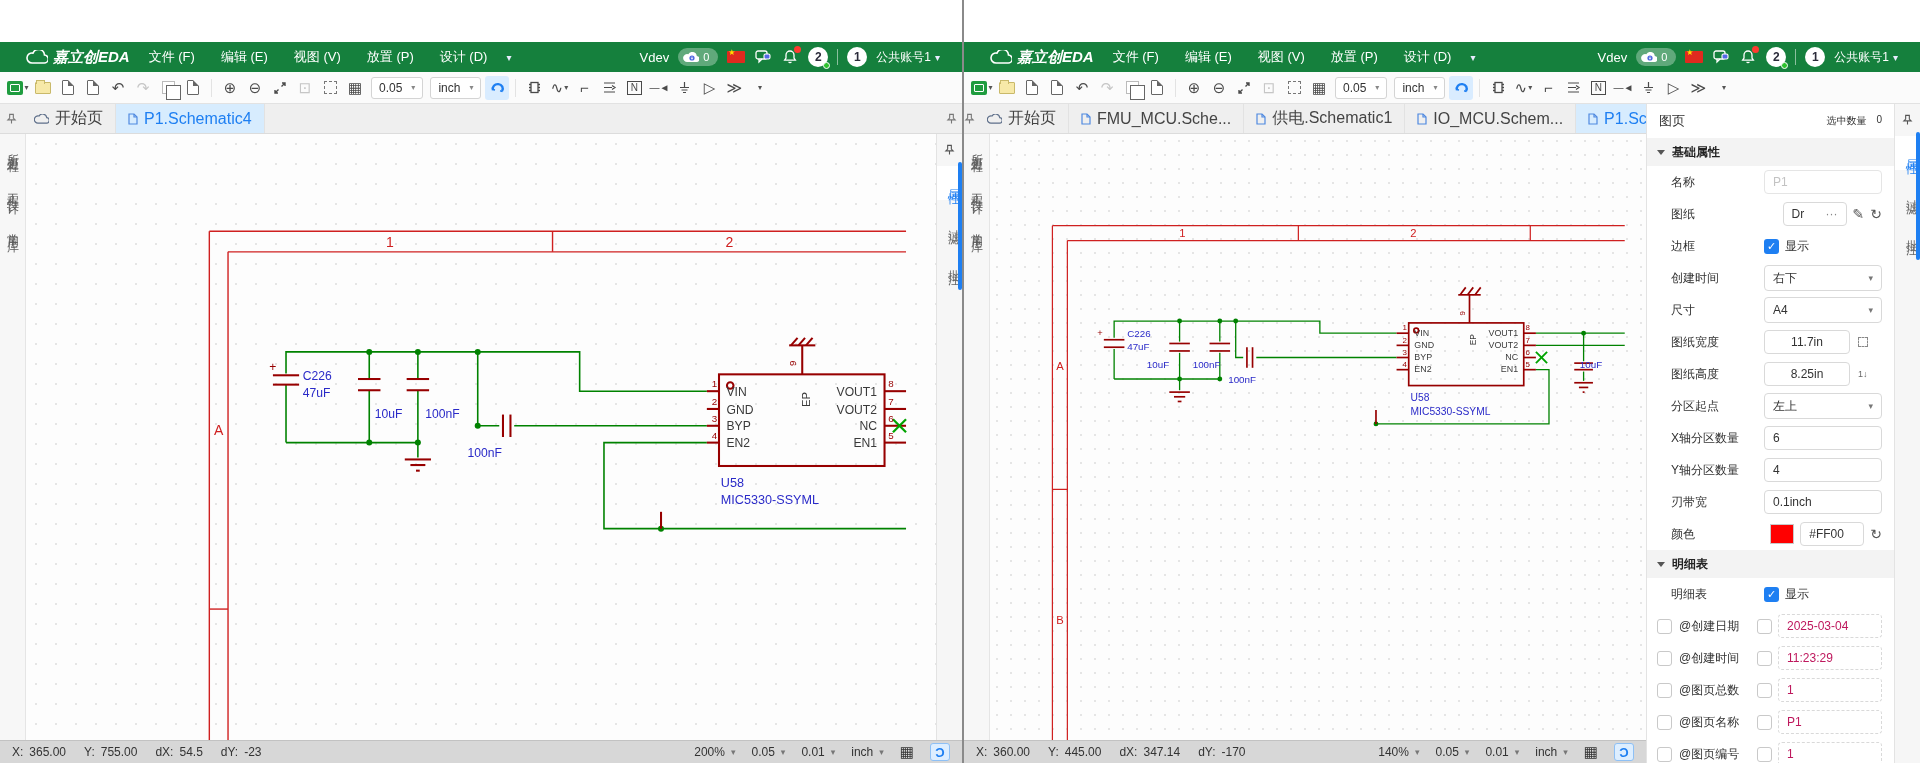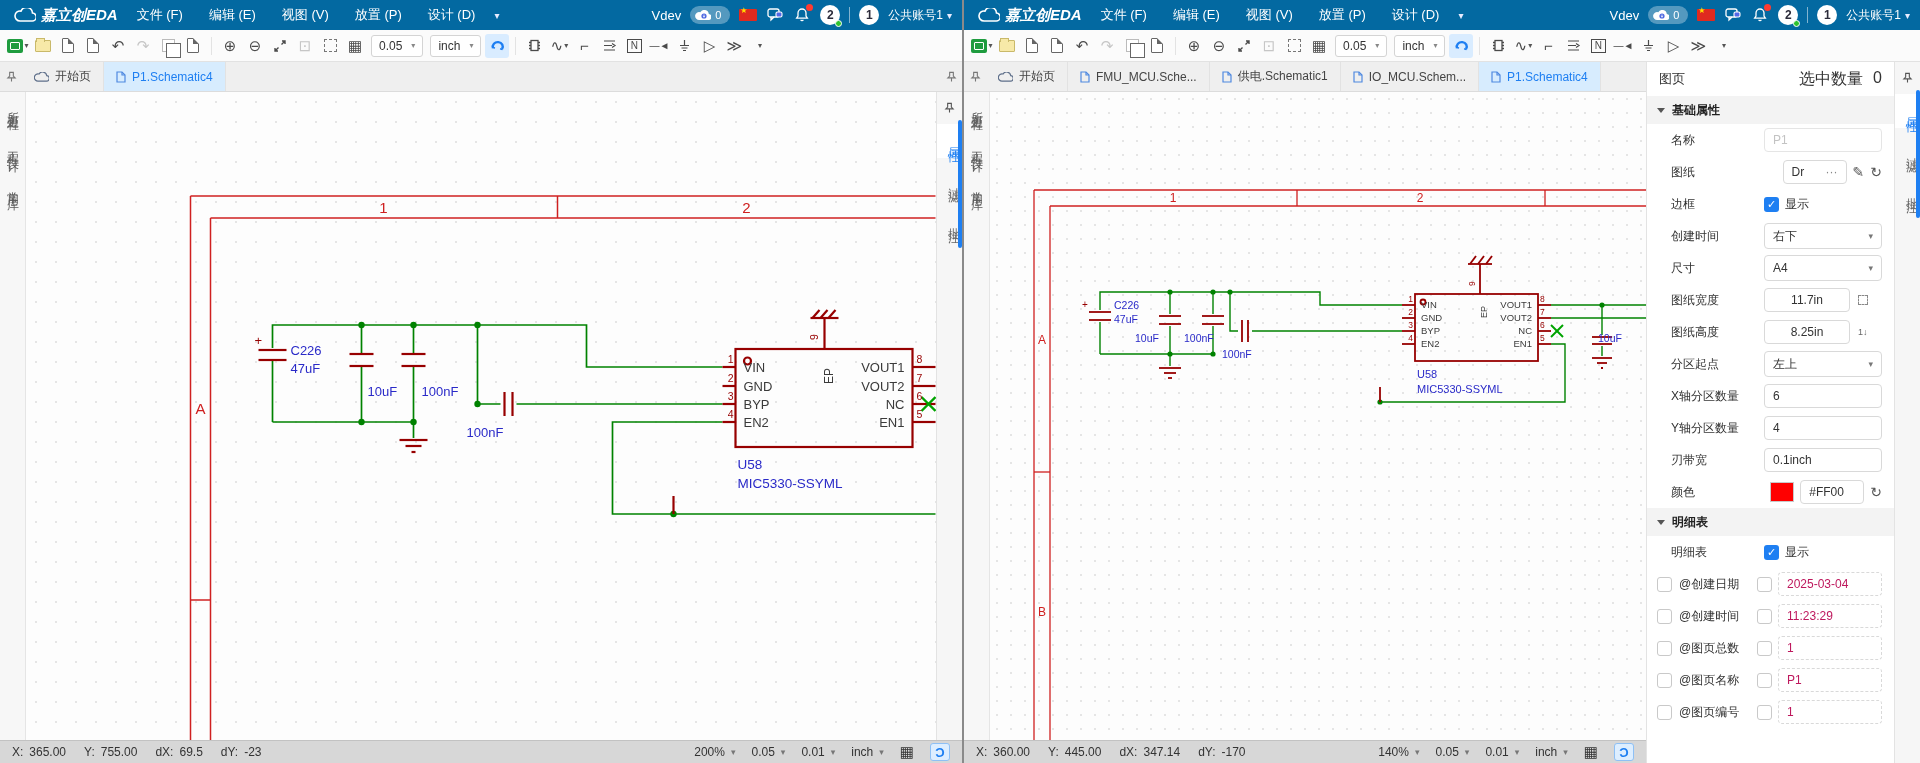--- a/index.html
+++ b/index.html
@@ -3,21 +3,21 @@
 <meta charset="utf-8">
 <style>
   * { margin:0; padding:0; box-sizing:border-box; }
   html,body { width:1920px; height:763px; overflow:hidden; font-family:"Liberation Sans","DejaVu Sans",sans-serif; background:#888; }
   .app { display:flex; width:1920px; height:763px; }
   .win { position:relative; display:flex; flex-direction:column; height:763px; background:#fff; overflow:hidden; }
   .winL { width:962px; }
   .winR { width:958px; border-left:2px solid #8a8a8a; }
 
   
-  .menubar { flex:0 0 30px; height:30px; background:#0369a1; color:#fff; display:flex; align-items:center; padding:0 8px; white-space:nowrap; }
+  .menubar { flex:0 0 30px; height:30px; background:#15803d; color:#fff; display:flex; align-items:center; padding:0 20px; white-space:nowrap;margin-top:42px; }
   .logo { display:flex; align-items:center; gap:5px; font-size:15px; font-weight:bold; font-style:italic; padding:0 6px; }
   .logo svg { display:block; }
   .mi { padding:0 13px; font-size:13px; height:30px; display:flex; align-items:center;text-align:center; }
   .mcaret { font-size:10px; padding:0 6px; color:#e8ecff; }
   .mright { margin-left:auto; display:flex; align-items:center; gap:9px; padding-right:2px; }
   .vdev { font-size:13px; }
   .pill { background:rgba(255,255,255,.32); border-radius:10px; height:18px; padding:0 9px 0 5px; display:flex; align-items:center; gap:4px; font-size:11px; }
   .flag { width:18px; height:12px; background:#e02a1f; position:relative; border-radius:1px; }
   .flag span { position:absolute; left:1px; top:-3px; color:#ffde00; font-size:8px; }
   .icobtn { position:relative; width:18px; height:18px; display:flex; align-items:center; justify-content:center; }
@@ -45,21 +45,21 @@
   .docico2 { width:12px; height:15px; border:1px solid #666; border-radius:1px; background:#fff; position:relative; }
   .docico2:before { content:""; position:absolute; right:-1px; top:-1px; border:3px solid #fbfbfb; border-left-color:#666; border-bottom-color:#666; }
   .sq2 { width:13px; height:13px; border:1px solid #bbb; background:#fff; position:relative; }
   .sq2:before { content:""; position:absolute; left:3px; top:3px; width:13px; height:13px; border:1px solid #666; background:#fff; }
   .dashsq { width:13px; height:13px; border:1px dashed #777; }
 
   
   .tabbar { flex:0 0 30px; height:30px; background:#efefef; border-bottom:1px solid #dcdcdc; display:flex; align-items:stretch; overflow:hidden; }
   .pinbox { width:22px; display:flex; align-items:center; justify-content:center; color:#777; }
   .pinbox.end { margin-left:auto; }
-  .tab { display:flex; align-items:center; gap:6px; padding:0 12px; font-size:12px; color:#444; border-right:1px solid #e2e2e2; white-space:nowrap; }
+  .tab { display:flex; align-items:center; gap:6px; padding:0 12px; font-size:16px; color:#444; border-right:1px solid #e2e2e2; white-space:nowrap; }
   .tab.active { background:#d7ecfe; color:#1e7ff2; }
   .cloudico { color:#5e6f8a; display:flex; }
   .fileico { display:flex; color:#4f89e0; }
 
   
   .mainrow { flex:1; display:flex; min-height:0; }
   .centercol { flex:1; display:flex; flex-direction:column; min-width:0; }
   .sidebar { width:26px; background:#f7f7f7; border-right:1px solid #e5e5e5; display:flex; flex-direction:column; align-items:center; padding-top:10px; gap:28px; }
   .vtext { writing-mode:vertical-rl; font-size:12px; color:#5a5a5a; letter-spacing:3px; }
   .canvas { flex:1; position:relative; background-color:#fdfdfd;
@@ -78,21 +78,21 @@
   .sgroup { display:flex; gap:6px; }
   .sright { margin-left:auto; display:flex; align-items:center; gap:16px; }
   .ssel { display:flex; align-items:center; gap:6px; }
   .scaret { color:#777; font-size:9px; }
   .gridico { font-size:15px; color:#333; }
   .snapchip { width:20px; height:18px; border:1px solid #8ec0f5; background:#ddeeff; color:#1e7ff2; border-radius:3px; display:flex; align-items:center; justify-content:center; font-weight:bold; font-size:13px; }
 
   
   .panel { width:248px; background:#fff; border-left:1px solid #e3e3e3; font-size:12px; color:#333; display:flex; flex-direction:column; overflow:hidden; }
   .phead { flex:0 0 34px; display:flex; align-items:center; justify-content:space-between; padding:0 12px; font-size:13px; }
-  .pselcount { color:#333; display:flex; gap:10px; font-size:16px; }
+  .pselcount { color:#333; display:flex; gap:10px; font-size:10px; }
   .psec { flex:0 0 28px; display:flex; align-items:center; gap:7px; padding:0 10px; background:#f3f3f3; font-weight:bold; color:#222; }
   .tri { width:0; height:0; border-left:4px solid transparent; border-right:4px solid transparent; border-top:5px solid #555; }
   .prow { flex:0 0 32px; display:flex; align-items:center; justify-content:space-between; padding:0 12px 0 24px; }
   .prow.meta { padding-left:10px; }
   .plabel { display:flex; align-items:center; gap:7px; color:#333; }
   .pctl { display:flex; align-items:center; gap:6px; }
   .pinput { width:118px; height:24px; border:1px solid #d9d9d9; border-radius:4px; padding:0 8px; font-size:12px; color:#333; background:#fff; font-family:inherit; }
   .pinput.sm { width:86px;text-align:center; }
   .pinput.xs { width:64px; }
   .pinput.dis { color:#c3c3c3; border-color:#e5e5e5; }
@@ -414,21 +414,21 @@
           <span class="sgroup">
               <span>X:</span>
               <span>365.00</span>
             </span>
           <span class="sgroup">
               <span>Y:</span>
               <span>755.00</span>
             </span>
           <span class="sgroup">
               <span>dX:</span>
-              <span>69.5</span>
+              <span>54.5</span>
             </span>
           <span class="sgroup">
               <span>dY:</span>
               <span>-23</span>
             </span>
           <span class="sright">
             <span class="ssel">
                 <span>200%</span>
                 <span class="scaret">▾</span>
               </span>

